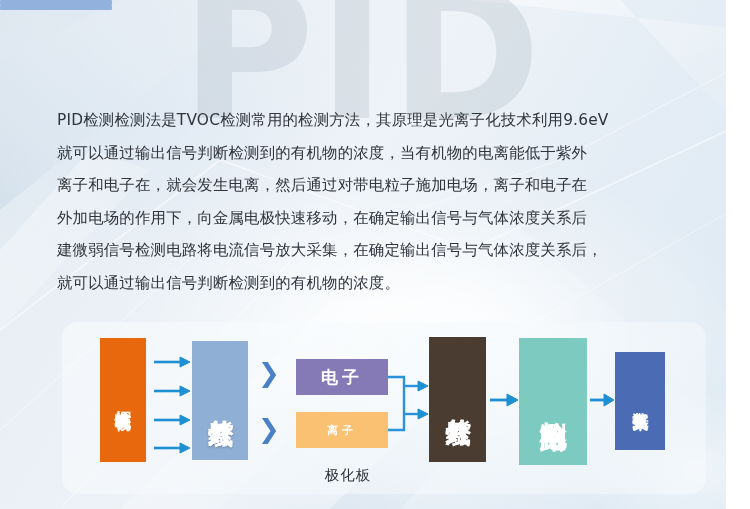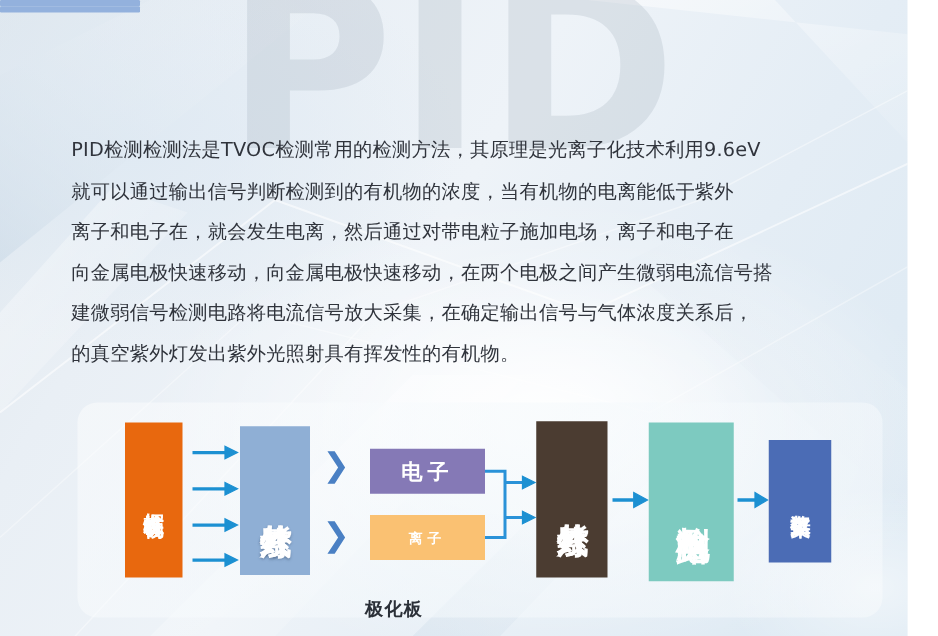--- a/index.html
+++ b/index.html
@@ -100,26 +100,25 @@
 
   #box-uvlamp2 { left: 429px; top: 337px; width: 57px; height: 125px; background: #4b3c31; font-size: 25px; }
 
   #box-circuit { left: 519px; top: 338px; width: 68px; height: 127px; background: #7dcac0; font-size: 27px; }
 
   #box-dataacq { left: 615px; top: 352px; width: 50px; height: 98px; background: #4b6cb5; font-size: 16px; }
 
   .plate-label {
     position: absolute;
     left: 292px; top: 466px; width: 112px;
-    text-align: left;
+    text-align: center;
     color: #2b3038;
     font-size: 14.5px;
-    font-weight: 700;
+    font-weight: 400;
     letter-spacing: 1px;
-    margin-top: 12px;
   }
 
   
   .arr { position: absolute; }
   .chev {
     position: absolute;
     color: #4a80c4;
     font-size: 26px;
     font-weight: 700;
     line-height: 1;
@@ -159,23 +158,23 @@
     <ellipse cx="700" cy="470" rx="120" ry="80" fill="url(#glow)" opacity="0.55"></ellipse>
   </svg>
 
   <div class="watermark">PID</div>
 
 
   <div class="body-text">
     <p>PID检测检测法是TVOC检测常用的检测方法，其原理是光离子化技术利用9.6eV</p>
     <p>就可以通过输出信号判断检测到的有机物的浓度，当有机物的电离能低于紫外</p>
     <p>离子和电子在，就会发生电离，然后通过对带电粒子施加电场，离子和电子在</p>
-    <p>向金属电极快速移动，向金属电极快速移动，在两个电极之间产生微弱电流信号搭</p>
+    <p>外加电场的作用下，向金属电极快速移动，在确定输出信号与气体浓度关系后</p>
     <p>建微弱信号检测电路将电流信号放大采集，在确定输出信号与气体浓度关系后，</p>
-    <p>的真空紫外灯发出紫外光照射具有挥发性的有机物。</p>
+    <p>就可以通过输出信号判断检测到的有机物的浓度。</p>
   </div>
 
   <div class="diagram-panel"></div>
 
   <div class="diagram">
 
     <svg class="arr" style="left:0;top:0;width:750px;height:509px;" viewBox="0 0 750 509">
       <g stroke="#1c90d2" fill="#1c90d2">
 
         <g>

